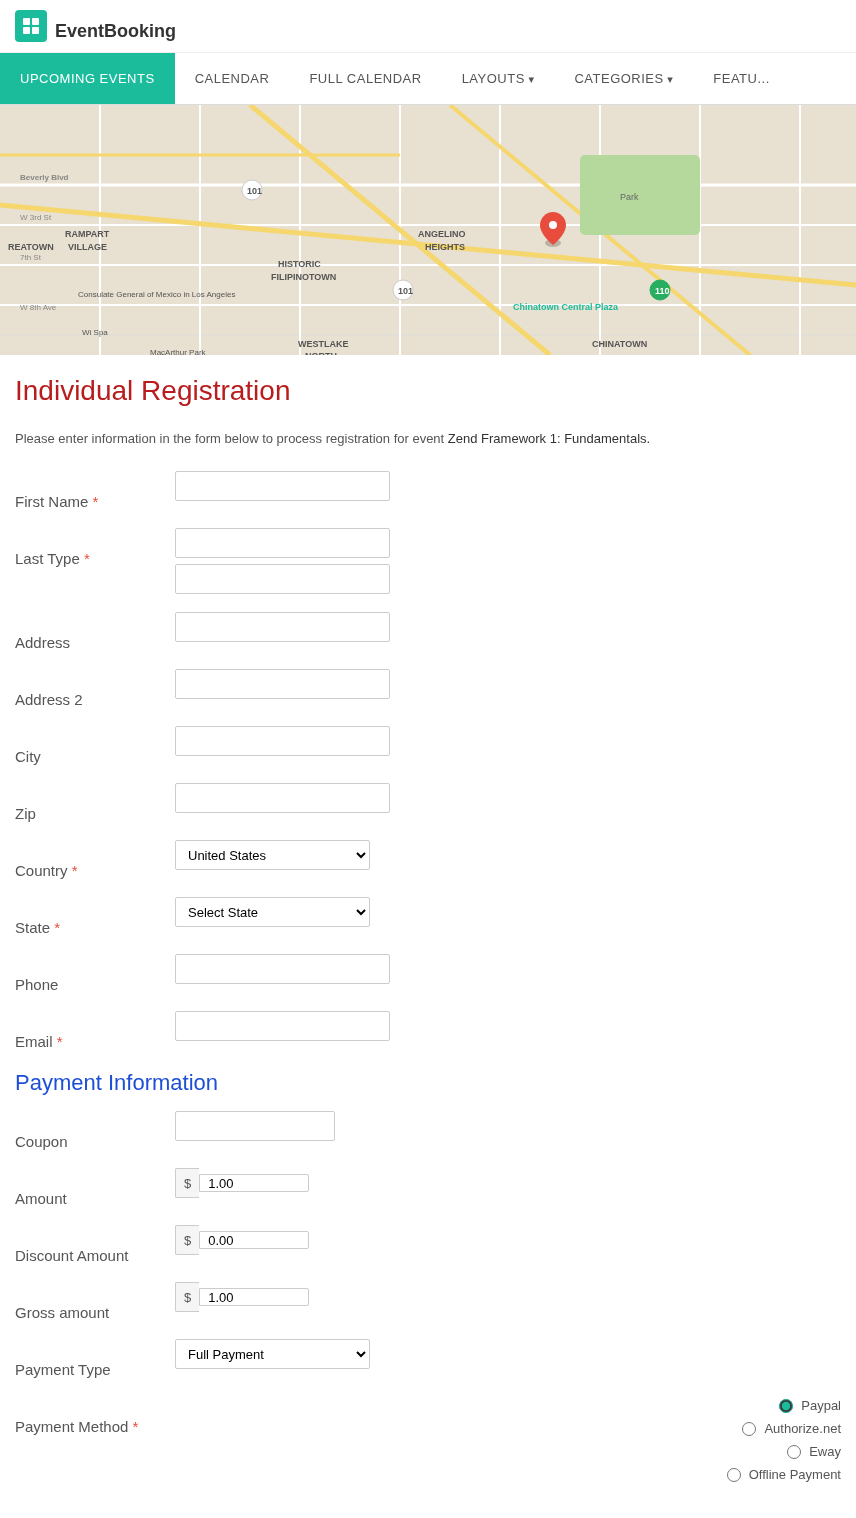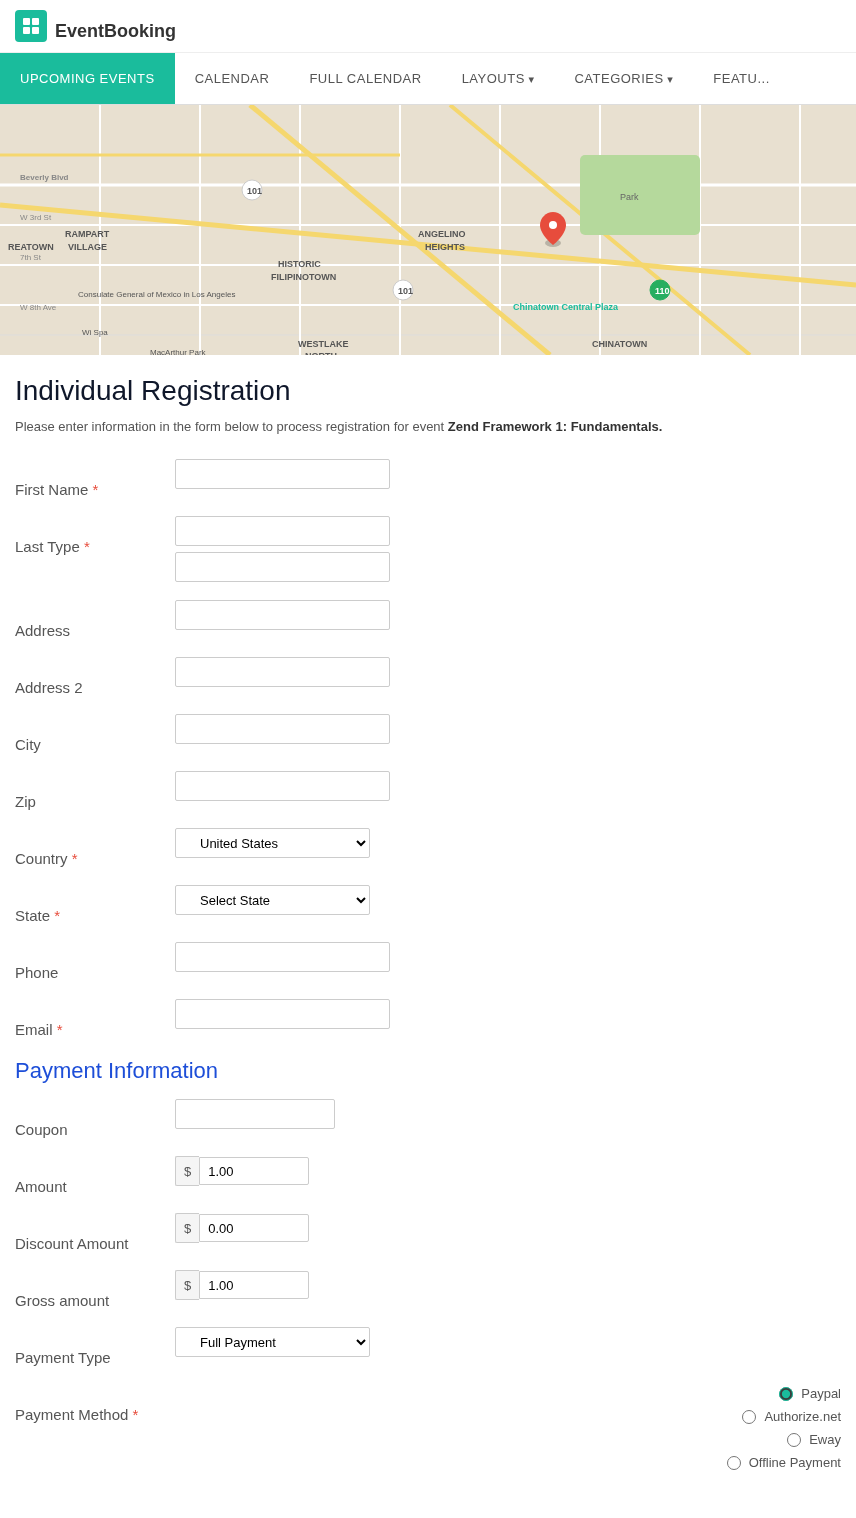--- a/index.html
+++ b/index.html
@@ -17,35 +17,35 @@
     .nav-item.active { background: #1abc9c; color: #fff; }
     .nav-item.has-arrow::after { content: ' ▾'; font-size: 11px; }
 
     
     .map-container { width: 100%; height: 250px; background: #e8e0d0; position: relative; overflow: hidden; }
     
     .map-svg { width: 100%; height: 100%; }
 
     
     .content { padding: 20px 15px 40px; max-width: 856px; }
-    h1 { font-size: 28px; font-weight: 300; color: #0f172a; margin-bottom: 12px; }
+    h1 { font-size: 28px; font-weight: 300; color: #b91c1c; margin-bottom: 24px; }
     .subtitle { font-size: 13px; color: #555; margin-bottom: 25px; }
-    .subtitle strong { color: #333; font-weight: bold; }
+    .subtitle strong { color: #333; font-weight: normal; }
     .form-row { display: flex; align-items: flex-start; margin-bottom: 18px; }
     .form-label { width: 160px; min-width: 160px; font-size: 15px; color: #555; padding-top: 6px; margin-top: 16px; }
     .form-label .required { color: #e74c3c; }
     .form-fields { flex: 1; display: flex; flex-direction: column; gap: 6px; }
     .form-input { width: 215px; height: 30px; border: 1px solid #ccc; padding: 4px 8px; font-size: 13px; border-radius: 2px; outline: none; }
-    .form-select { width: 195px; height: 30px; border: 1px solid #ccc; padding: 4px 20px; font-size: 13px; border-radius: 2px; background: #fff; cursor: pointer; }
+    .form-select { width: 195px; height: 30px; border: 1px solid #ccc; padding: 4px 8px; font-size: 13px; border-radius: 2px; background: #fff; cursor: pointer; }
 
     
     .payment-title { font-size: 22px; font-weight: 300; color: #1d4ed8; margin: 20px 0 15px; }
     .amount-row { display: flex; align-items: center; gap: 0; }
     .dollar-sign { background: #f5f5f5; border: 1px solid #ccc; border-right: none; padding: 4px 8px; height: 30px; display: flex; align-items: center; font-size: 13px; color: #555; border-radius: 2px 0 0 2px; }
-    .amount-input { width: 110px; height: 28px; border: 1px solid #ccc; padding: 4px 8px; font-size: 13px; border-radius: 0 2px 2px 0; }
+    .amount-input { width: 110px; height: 18px; border: 1px solid #ccc; padding: 4px 8px; font-size: 13px; border-radius: 0 2px 2px 0; }
     .coupon-input { width: 160px; height: 30px; border: 1px solid #ccc; padding: 4px 8px; font-size: 13px; border-radius: 2px; }
 
     
     .radio-group { display: flex; flex-direction: column; gap: 8px; margin-top: 2px; }
     .radio-item { display: flex; align-items: center; gap: 8px; font-size: 13px; color: #555; justify-content: flex-end; }
     .radio-item input[type="radio"] { width: 14px; height: 14px; accent-color: #1abc9c; }
 
     
     .footer-buttons { background: #f5f5f5; border-top: 1px solid #ddd; padding: 15px; display: flex; gap: 10px; position: sticky; bottom: 0; }
     .btn { padding: 10px 20px; font-size: 13px; font-weight: bold; border: none; cursor: pointer; border-radius: 2px; text-transform: uppercase; letter-spacing: 0.5px; }

